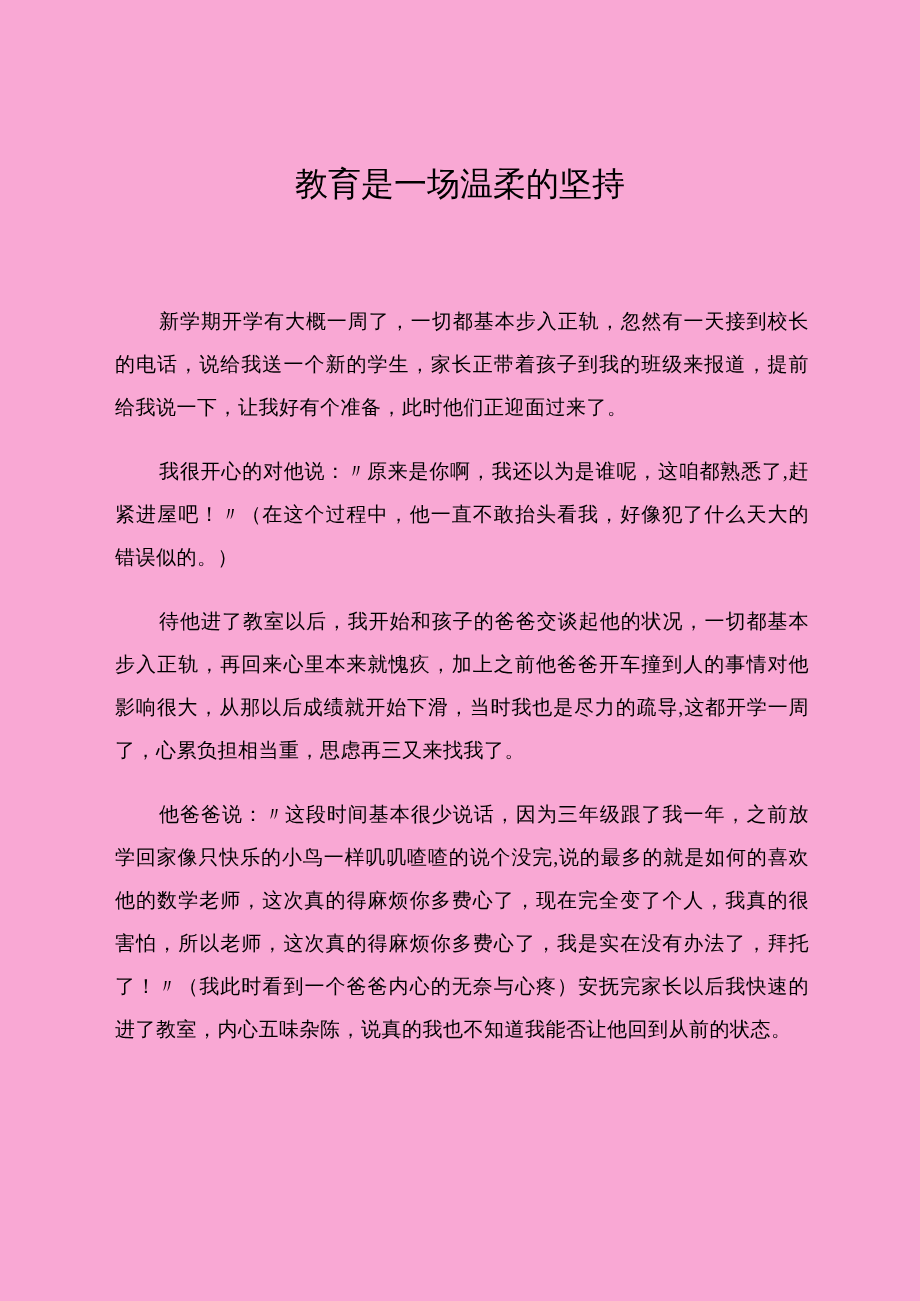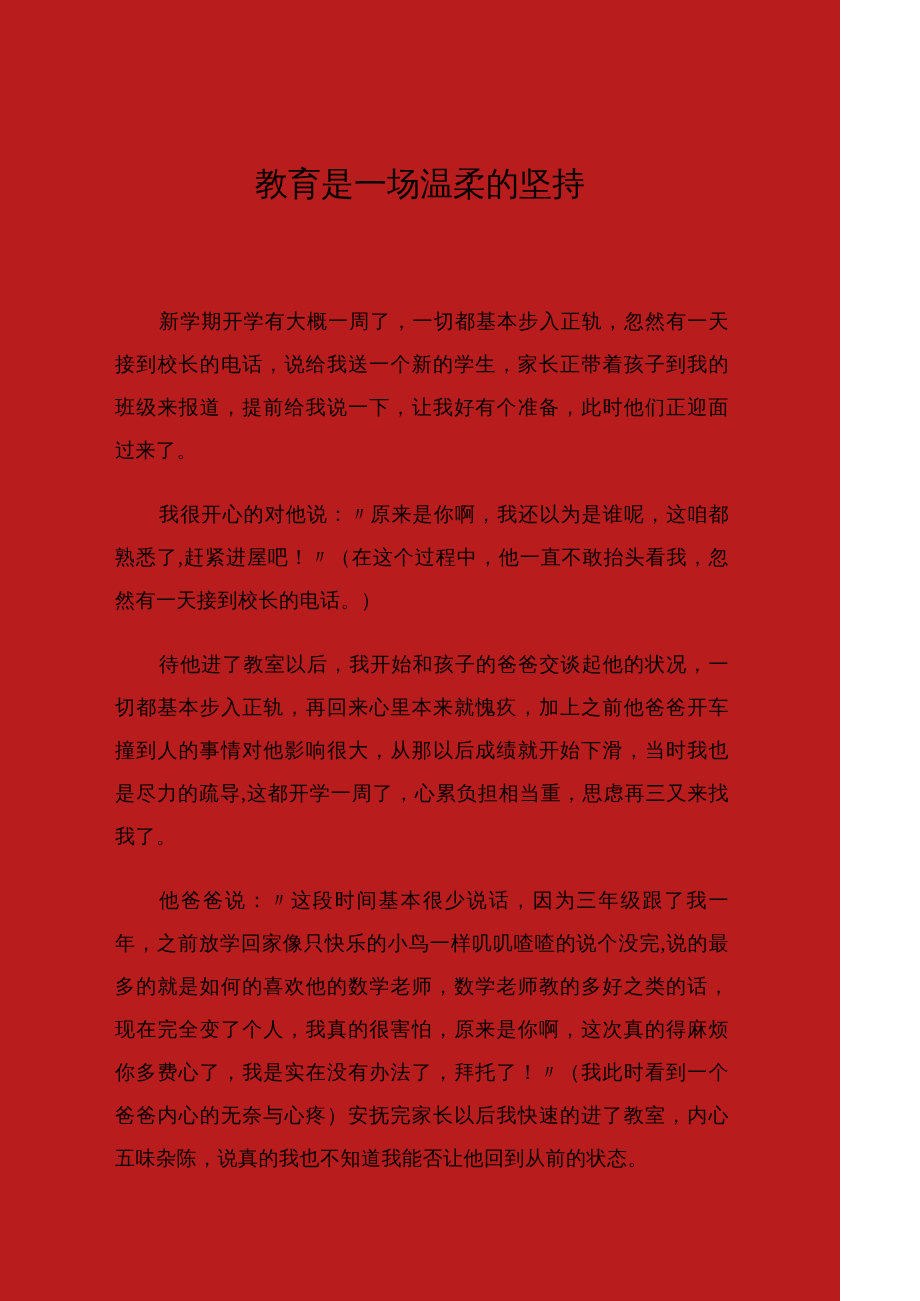--- a/index.html
+++ b/index.html
@@ -2,23 +2,23 @@
 <html><head>
 <meta charset="utf-8">
 <style>
   html, body {
     margin: 0;
     padding: 0;
     background: #ffffff;
   }
   .page {
     position: relative;
-    width: 840px;
+    width: 920px;
     height: 1301px;
-    background: #b91c1c;
+    background: #f9a8d4;
     color: #000000;
     font-family: "Liberation Serif", "DejaVu Serif", serif;
     overflow: hidden;
     box-sizing: border-box;
   }
   .doc-title {
     padding-top: 161px;
     margin: 0 0 93px 0;
     font-size: 33px;
     line-height: 46px;
@@ -40,17 +40,17 @@
   }
 </style>
 </head>
 <body>
 
 <div class="page">
   <h1 class="doc-title">教育是一场温柔的坚持</h1>
 
   <div class="doc-body">
     <p>新学期开学有大概一周了，一切都基本步入正轨，忽然有一天接到校长的电话，说给我送一个新的学生，家长正带着孩子到我的班级来报道，提前给我说一下，让我好有个准备，此时他们正迎面过来了。</p>
-    <p>我很开心的对他说：〃原来是你啊，我还以为是谁呢，这咱都熟悉了,赶紧进屋吧！〃（在这个过程中，他一直不敢抬头看我，忽然有一天接到校长的电话。）</p>
+    <p>我很开心的对他说：〃原来是你啊，我还以为是谁呢，这咱都熟悉了,赶紧进屋吧！〃（在这个过程中，他一直不敢抬头看我，好像犯了什么天大的错误似的。）</p>
     <p>待他进了教室以后，我开始和孩子的爸爸交谈起他的状况，一切都基本步入正轨，再回来心里本来就愧疚，加上之前他爸爸开车撞到人的事情对他影响很大，从那以后成绩就开始下滑，当时我也是尽力的疏导,这都开学一周了，心累负担相当重，思虑再三又来找我了。</p>
-    <p>他爸爸说：〃这段时间基本很少说话，因为三年级跟了我一年，之前放学回家像只快乐的小鸟一样叽叽喳喳的说个没完,说的最多的就是如何的喜欢他的数学老师，数学老师教的多好之类的话，现在完全变了个人，我真的很害怕，原来是你啊，这次真的得麻烦你多费心了，我是实在没有办法了，拜托了！〃（我此时看到一个爸爸内心的无奈与心疼）安抚完家长以后我快速的进了教室，内心五味杂陈，说真的我也不知道我能否让他回到从前的状态。</p>
+    <p>他爸爸说：〃这段时间基本很少说话，因为三年级跟了我一年，之前放学回家像只快乐的小鸟一样叽叽喳喳的说个没完,说的最多的就是如何的喜欢他的数学老师，这次真的得麻烦你多费心了，现在完全变了个人，我真的很害怕，所以老师，这次真的得麻烦你多费心了，我是实在没有办法了，拜托了！〃（我此时看到一个爸爸内心的无奈与心疼）安抚完家长以后我快速的进了教室，内心五味杂陈，说真的我也不知道我能否让他回到从前的状态。</p>
   </div>
 </div>
 
 </body></html>

